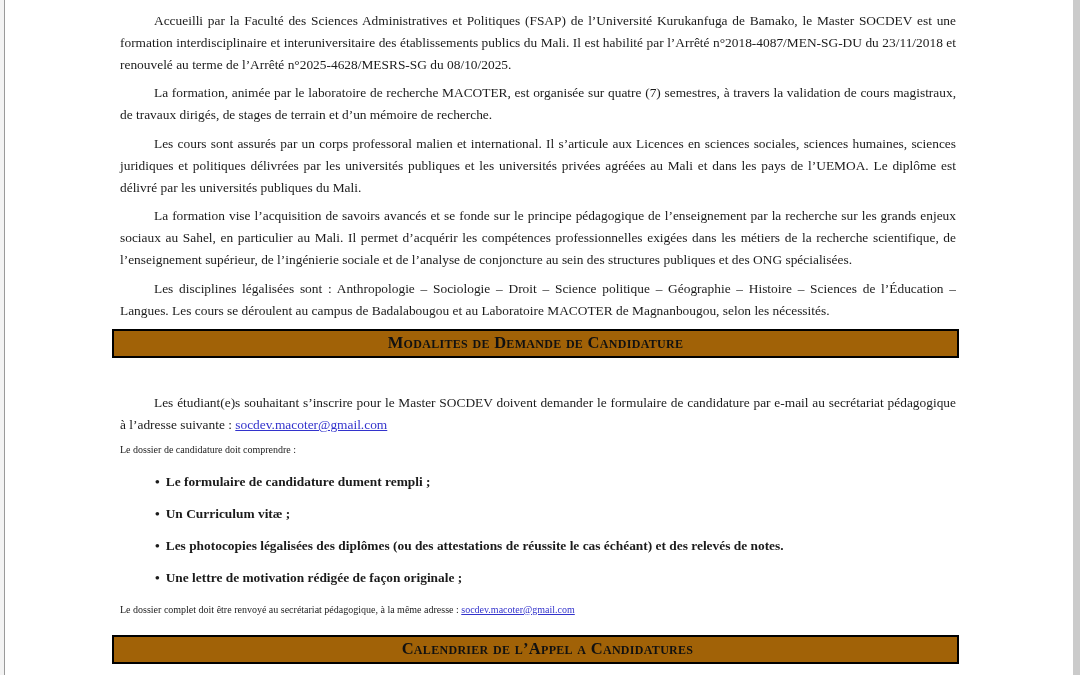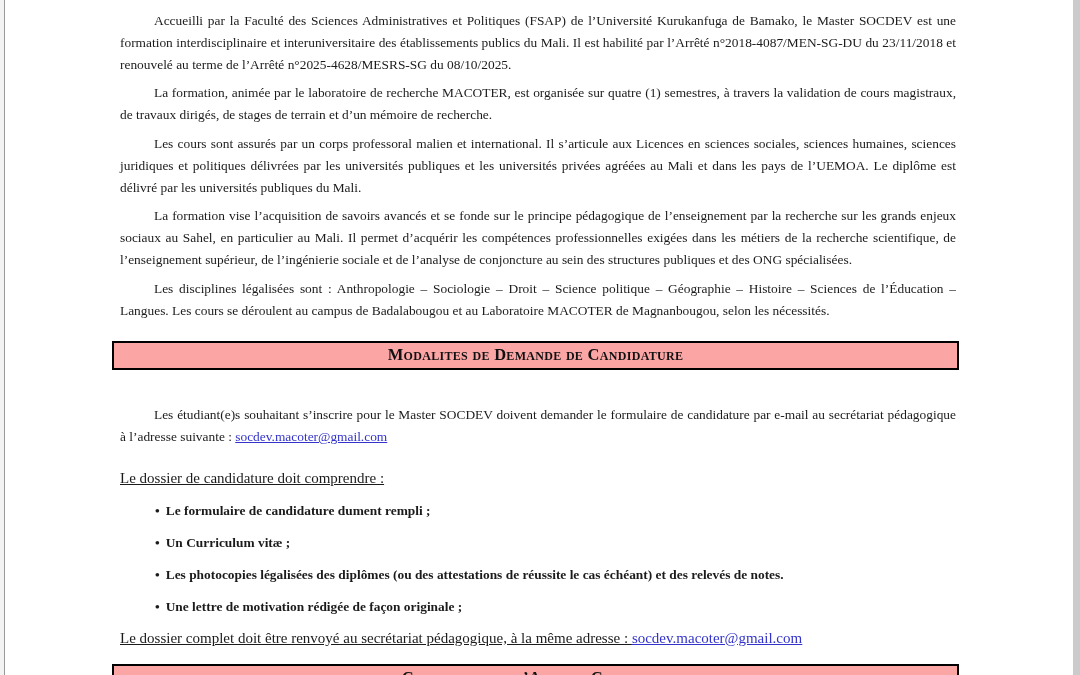--- a/index.html
+++ b/index.html
@@ -30,37 +30,36 @@
   .para {
     text-align: justify;
     text-indent: 34px;
     margin: 0 0 7px 0;
     font-size: 13.4px;
     line-height: 21.8px;
   }
   .plain {
     text-align: justify;
     margin: 0 0 4px 0;
-    font-size: 15px;
+    font-size: 10px;
     line-height: 21.8px;
-    text-decoration: underline;
   }
-  .app-request { margin-bottom: 20px; }
+  .app-request { margin-bottom: 3px; }
   .closing { margin: 10px 0 0 0; }
   .banner {
     border: 2px solid #000000;
-    background: #fca5a5;
+    background: #a16207;
     text-align: center;
     font-variant: small-caps;
     font-weight: bold;
     font-size: 16.5px;
     letter-spacing: 0.3px;
     color: #111111;
     padding: 2px 0 3px 0;
-    margin: 20px -3px 34px -8px;
+    margin: 8px -3px 34px -8px;
   }
   .banner.second { margin-top: 14px; margin-bottom: 0; padding-left: 24px; }
   .bullets {
     list-style: none;
     margin: 2px 0 10px 0;
     padding: 0 0 0 35px;
     font-weight: bold;
     font-size: 13.4px;
   }
   .bullets li { line-height: 22px; margin-top: 10px; }
@@ -74,21 +73,21 @@
 </head>
 <body>
 
 <div class="viewer">
   <div class="edge-left"></div>
   <div class="edge-right"></div>
 
   <div class="page">
 
     <p class="para">Accueilli par la Faculté des Sciences Administratives et Politiques (FSAP) de l’Université Kurukanfuga de Bamako, le Master SOCDEV est une formation interdisciplinaire et interuniversitaire des établissements publics du Mali. Il est habilité par l’Arrêté n°2018-4087/MEN-SG-DU du 23/11/2018 et renouvelé au terme de l’Arrêté n°2025-4628/MESRS-SG du 08/10/2025.</p>
-    <p class="para">La formation, animée par le laboratoire de recherche MACOTER, est organisée sur quatre (1) semestres, à travers la validation de cours magistraux, de travaux dirigés, de stages de terrain et d’un mémoire de recherche.</p>
+    <p class="para">La formation, animée par le laboratoire de recherche MACOTER, est organisée sur quatre (7) semestres, à travers la validation de cours magistraux, de travaux dirigés, de stages de terrain et d’un mémoire de recherche.</p>
     <p class="para">Les cours sont assurés par un corps professoral malien et international. Il s’articule aux Licences en sciences sociales, sciences humaines, sciences juridiques et politiques délivrées par les universités publiques et les universités privées agréées au Mali et dans les pays de l’UEMOA. Le diplôme est délivré par les universités publiques du Mali.</p>
     <p class="para">La formation vise l’acquisition de savoirs avancés et se fonde sur le principe pédagogique de l’enseignement par la recherche sur les grands enjeux sociaux au Sahel, en particulier au Mali. Il permet d’acquérir les compétences professionnelles exigées dans les métiers de la recherche scientifique, de l’enseignement supérieur, de l’ingénierie sociale et de l’analyse de conjoncture au sein des structures publiques et des ONG spécialisées.</p>
     <p class="para">Les disciplines légalisées sont : Anthropologie – Sociologie – Droit – Science politique – Géographie – Histoire – Sciences de l’Éducation – Langues. Les cours se déroulent au campus de Badalabougou et au Laboratoire MACOTER de Magnanbougou, selon les nécessités.</p>
 
     <div class="banner">
       <span>Modalites de Demande de Candidature</span>
     </div>
 
     <p class="para app-request">
       <span>Les étudiant(e)s souhaitant s’inscrire pour le Master SOCDEV doivent demander le formulaire de candidature par e-mail au secrétariat pédagogique à l’adresse suivante : </span><a class="email" href="#">socdev.macoter@gmail.com</a>

